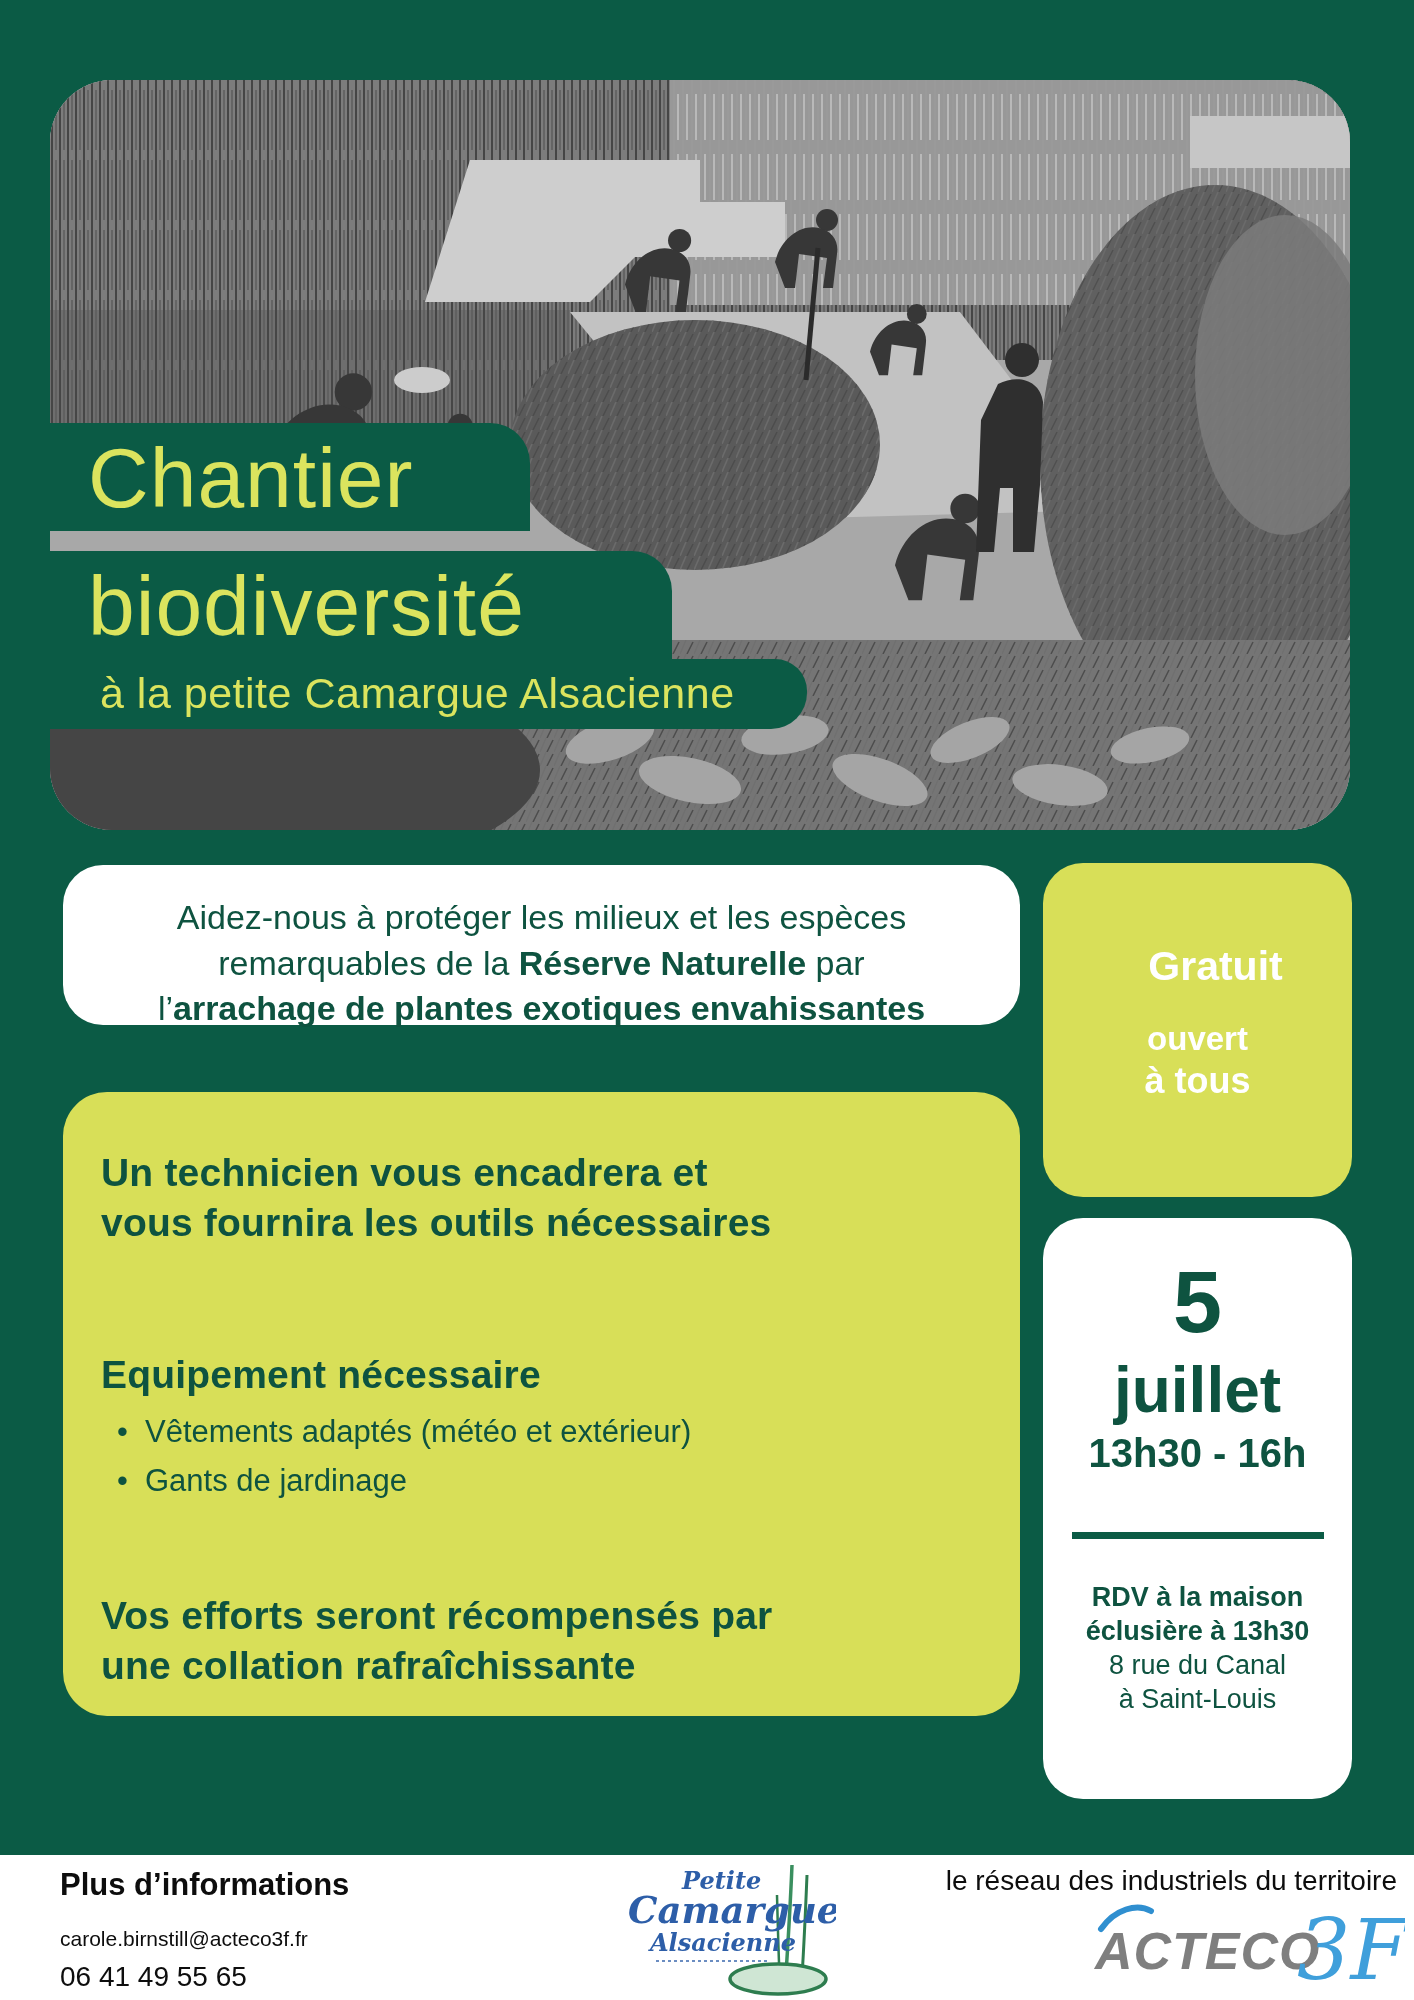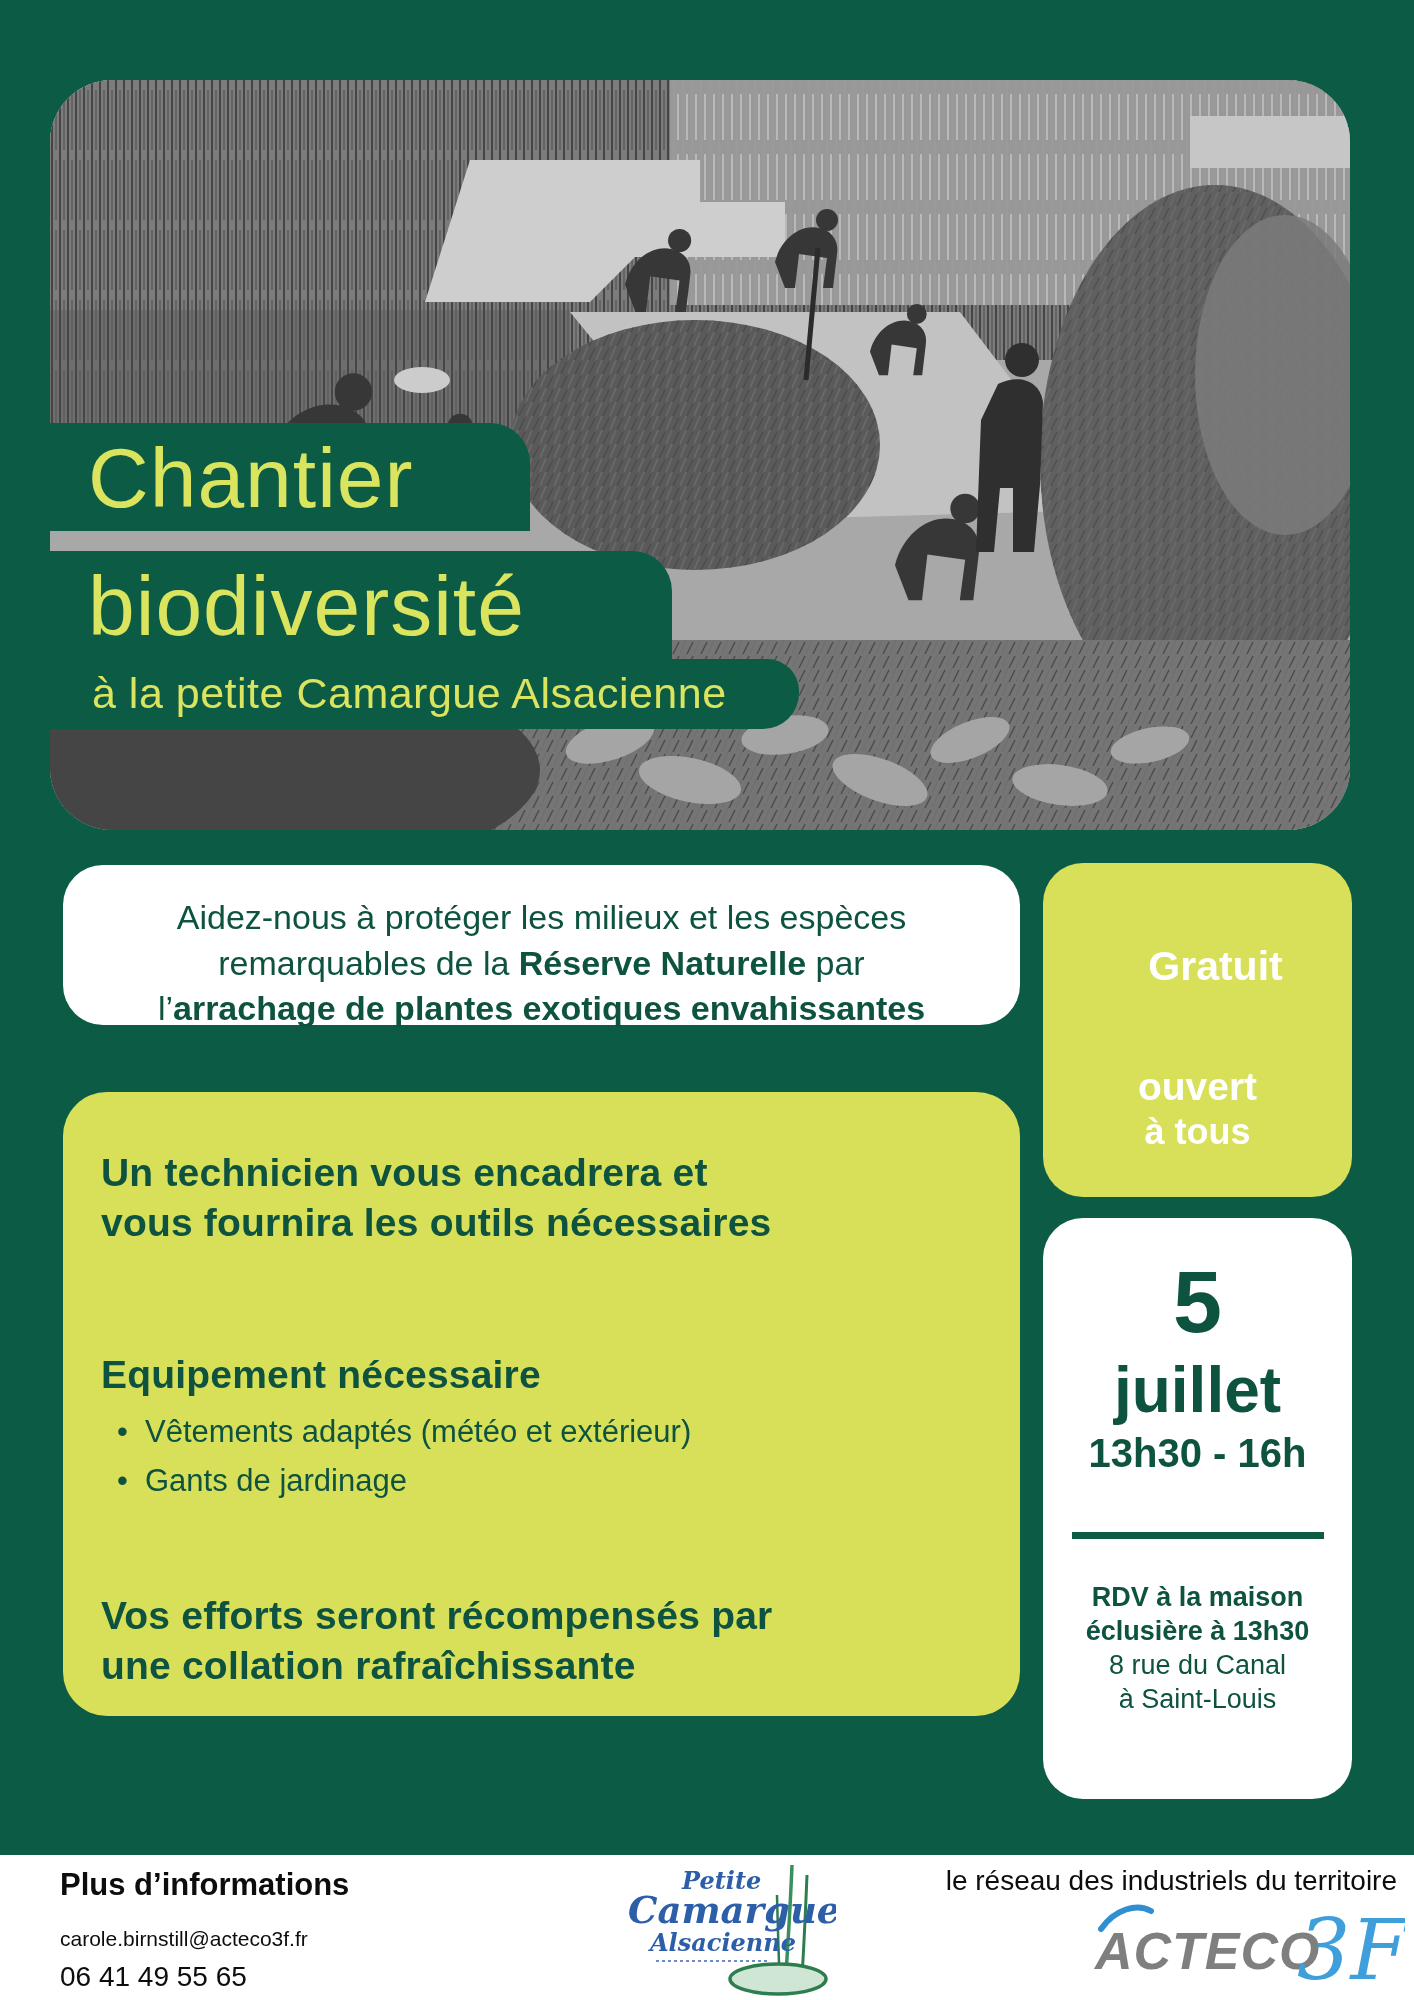--- a/index.html
+++ b/index.html
@@ -11,21 +11,21 @@
   
   .photo {
     position:absolute; left:50px; top:80px; width:1300px; height:750px;
     border-radius:62px; overflow:hidden; background:#a8a8a8; z-index:1;
   }
   .photo svg { display:block; width:100%; height:100%; }
   
   .tblock { position:absolute; background:#0b5b45; z-index:2; }
   .tb1 { left:0; top:423px;  width:530px; height:108px; border-top-right-radius:40px; }
   .tb2 { left:0; top:551px;  width:672px; height:108px; border-top-right-radius:40px; }
-  .tb3 { left:4px; top:659px;  width:795px; height:70px;  border-top-right-radius:32px; border-bottom-right-radius:36px;text-decoration:underline; }
+  .tb3 { left:12px; top:659px;  width:795px; height:70px;  border-top-right-radius:32px; border-bottom-right-radius:36px;text-decoration:underline; }
   .title-line {
     position:absolute; left:88px; top:0; width:100%;
     color:#dbe45e; font-weight:500; letter-spacing:1px;
   }
   .tb1 .title-line, .tb2 .title-line { font-size:84px; line-height:110px; }
   .tb3 .title-line { font-size:43px; line-height:68px; letter-spacing:0.5px; }
   
   .intro {
     position:absolute; left:63px; top:865px; width:957px; height:160px;
     background:#ffffff; border-radius:40px; z-index:2;
@@ -33,21 +33,21 @@
     box-sizing:border-box; padding-top:30px;
   }
   .intro b { font-weight:700; }
   
   .badge {
     position:absolute; left:1043px; top:863px; width:309px; height:334px;
     background:#d8df58; border-radius:40px; z-index:2;
     color:#ffffff; font-weight:700; text-align:center;
   }
   .badge .l1 { margin-top:80px; font-size:41px;margin-left:36px; }
-  .badge .l2 { margin-top:75px; font-size:39px; }
+  .badge .l2 { margin-top:30px; font-size:33px; }
   .badge .l3 { margin-top:2px;  font-size:36px; }
   
   .main-box {
     position:absolute; left:63px; top:1092px; width:957px; height:624px;
     background:#d8df58; border-radius:44px; z-index:2;
     color:#0e5340; box-sizing:border-box; padding:56px 36px 0 38px;
   }
   .h-bold { font-weight:700; font-size:39px; line-height:1.27; letter-spacing:0.2px; }
   .equipment-title { margin-top:103px; }
   .bullets { list-style:none; margin:8px 0 0 2px; padding:0; font-size:31px; line-height:1.58; }

